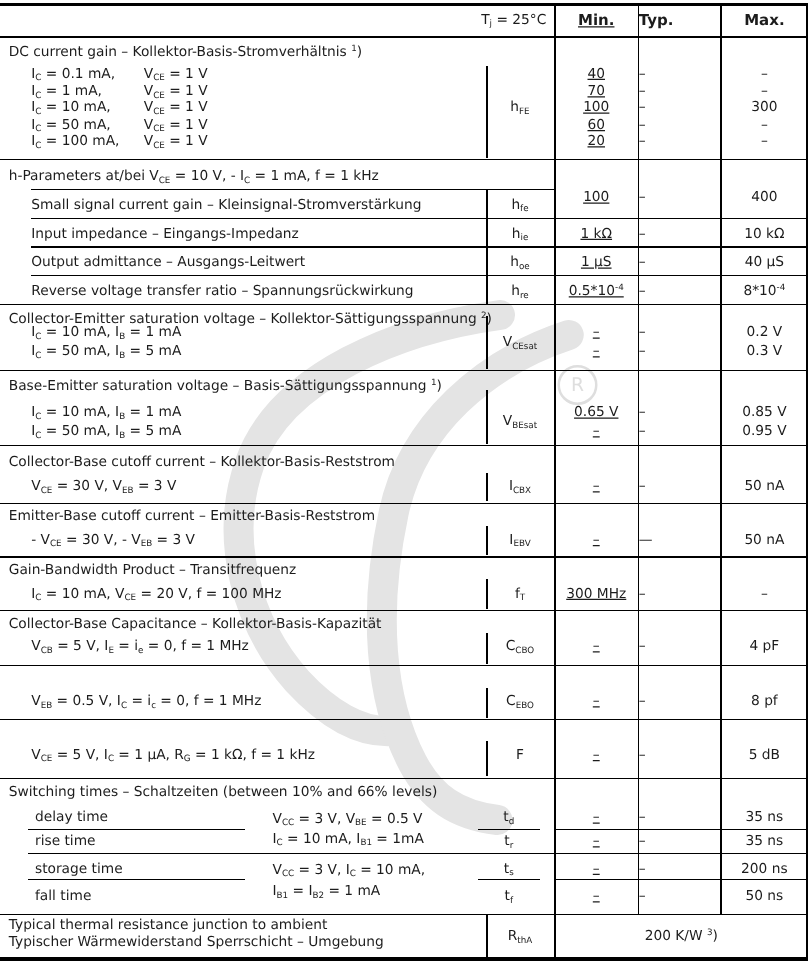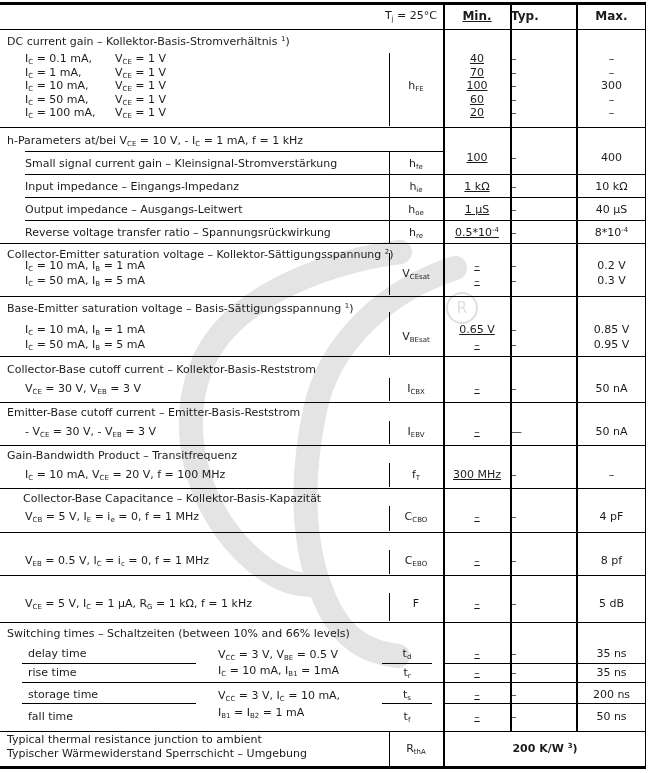--- a/index.html
+++ b/index.html
@@ -9,21 +9,21 @@
     font-size:11px;color:#1c1c1c;
   }
   .layer{position:absolute;left:0;top:0;}
   .t{position:absolute;white-space:nowrap;}
   .hdr{font-weight:bold;font-size:12px;}
   .col-sym{left:389px;width:54px;text-align:center;}
   .col-sym2{left:382px;width:50px;text-align:center;}
   .col-min{left:444px;width:66px;text-align:center;text-decoration:underline;}
   .col-typ{left:511px;width:80px;text-align:left;}
   .col-max{left:577px;width:69px;text-align:center;}
-  .col-merged{left:444px;width:202px;text-align:center;font-weight:bold;}
+  .col-merged{left:444px;width:202px;text-align:center;}
   .cw{display:inline-block;width:90px;}
   sub{font-size:7px;vertical-align:-2px;line-height:0;}
   sup{font-size:7px;vertical-align:4px;line-height:0;}
 </style>
 </head>
 <body>
 
 <div class="page">
 
   <svg class="layer" width="648" height="773" viewBox="0 0 648 773">
@@ -82,21 +82,21 @@
   <div class="t" style="left:25px;top:152px;line-height:23px">Small signal current gain – Kleinsignal-Stromverstärkung</div>
   <div class="t col-sym" style="top:152px;line-height:23px">h<sub>fe</sub></div>
   <div class="t col-min" style="top:146px;line-height:23px">100</div>
   <div class="t col-typ" style="top:146px;line-height:23px">–</div>
   <div class="t col-max" style="top:146px;line-height:23px">400</div>
   <div class="t" style="left:25px;top:175px;line-height:23px">Input impedance – Eingangs-Impedanz</div>
   <div class="t col-sym" style="top:175px;line-height:23px">h<sub>ie</sub></div>
   <div class="t col-min" style="top:175px;line-height:23px">1 kΩ</div>
   <div class="t col-typ" style="top:175px;line-height:23px">–</div>
   <div class="t col-max" style="top:175px;line-height:23px">10 kΩ</div>
-  <div class="t" style="left:25px;top:198px;line-height:23px">Output impedance – Ausgangs-Leitwert</div>
+  <div class="t" style="left:25px;top:198px;line-height:23px">Output admittance – Ausgangs-Leitwert</div>
   <div class="t col-sym" style="top:198px;line-height:23px">h<sub>oe</sub></div>
   <div class="t col-min" style="top:198px;line-height:23px">1 µS</div>
   <div class="t col-typ" style="top:198px;line-height:23px">–</div>
   <div class="t col-max" style="top:198px;line-height:23px">40 µS</div>
   <div class="t" style="left:25px;top:221px;line-height:23px">Reverse voltage transfer ratio – Spannungsrückwirkung</div>
   <div class="t col-sym" style="top:221px;line-height:23px">h<sub>re</sub></div>
   <div class="t col-min" style="top:221px;line-height:23px">0.5*10<sup>-4</sup></div>
   <div class="t col-typ" style="top:221px;line-height:23px">–</div>
   <div class="t col-max" style="top:221px;line-height:23px">8*10<sup>-4</sup></div>
 
@@ -136,21 +136,21 @@
   <div class="t col-typ" style="top:424px;line-height:16px">—</div>
   <div class="t col-max" style="top:424px;line-height:16px">50 nA</div>
 
   <div class="t" style="left:7px;top:447px;line-height:18px">Gain-Bandwidth Product – Transitfrequenz</div>
   <div class="t" style="left:25px;top:467px;line-height:16px">I<sub>C</sub> = 10 mA, V<sub>CE</sub> = 20 V, f = 100 MHz</div>
   <div class="t col-sym" style="top:467px;line-height:16px">f<sub>T</sub></div>
   <div class="t col-min" style="top:467px;line-height:16px">300 MHz</div>
   <div class="t col-typ" style="top:467px;line-height:16px">–</div>
   <div class="t col-max" style="top:467px;line-height:16px">–</div>
 
-  <div class="t" style="left:23px;top:490px;line-height:18px">Collector-Base Capacitance – Kollektor-Basis-Kapazität</div>
+  <div class="t" style="left:7px;top:490px;line-height:18px">Collector-Base Capacitance – Kollektor-Basis-Kapazität</div>
   <div class="t" style="left:25px;top:509px;line-height:16px">V<sub>CB</sub> = 5 V, I<sub>E</sub> = i<sub>e</sub> = 0, f = 1 MHz</div>
   <div class="t col-sym" style="top:509px;line-height:16px">C<sub>CBO</sub></div>
   <div class="t col-min" style="top:509px;line-height:16px">–</div>
   <div class="t col-typ" style="top:509px;line-height:16px">–</div>
   <div class="t col-max" style="top:509px;line-height:16px">4 pF</div>
 
   <div class="t" style="left:25px;top:553px;line-height:16px">V<sub>EB</sub> = 0.5 V, I<sub>C</sub> = i<sub>c</sub> = 0, f = 1 MHz</div>
   <div class="t col-sym" style="top:553px;line-height:16px">C<sub>EBO</sub></div>
   <div class="t col-min" style="top:553px;line-height:16px">–</div>
   <div class="t col-typ" style="top:553px;line-height:16px">–</div>

